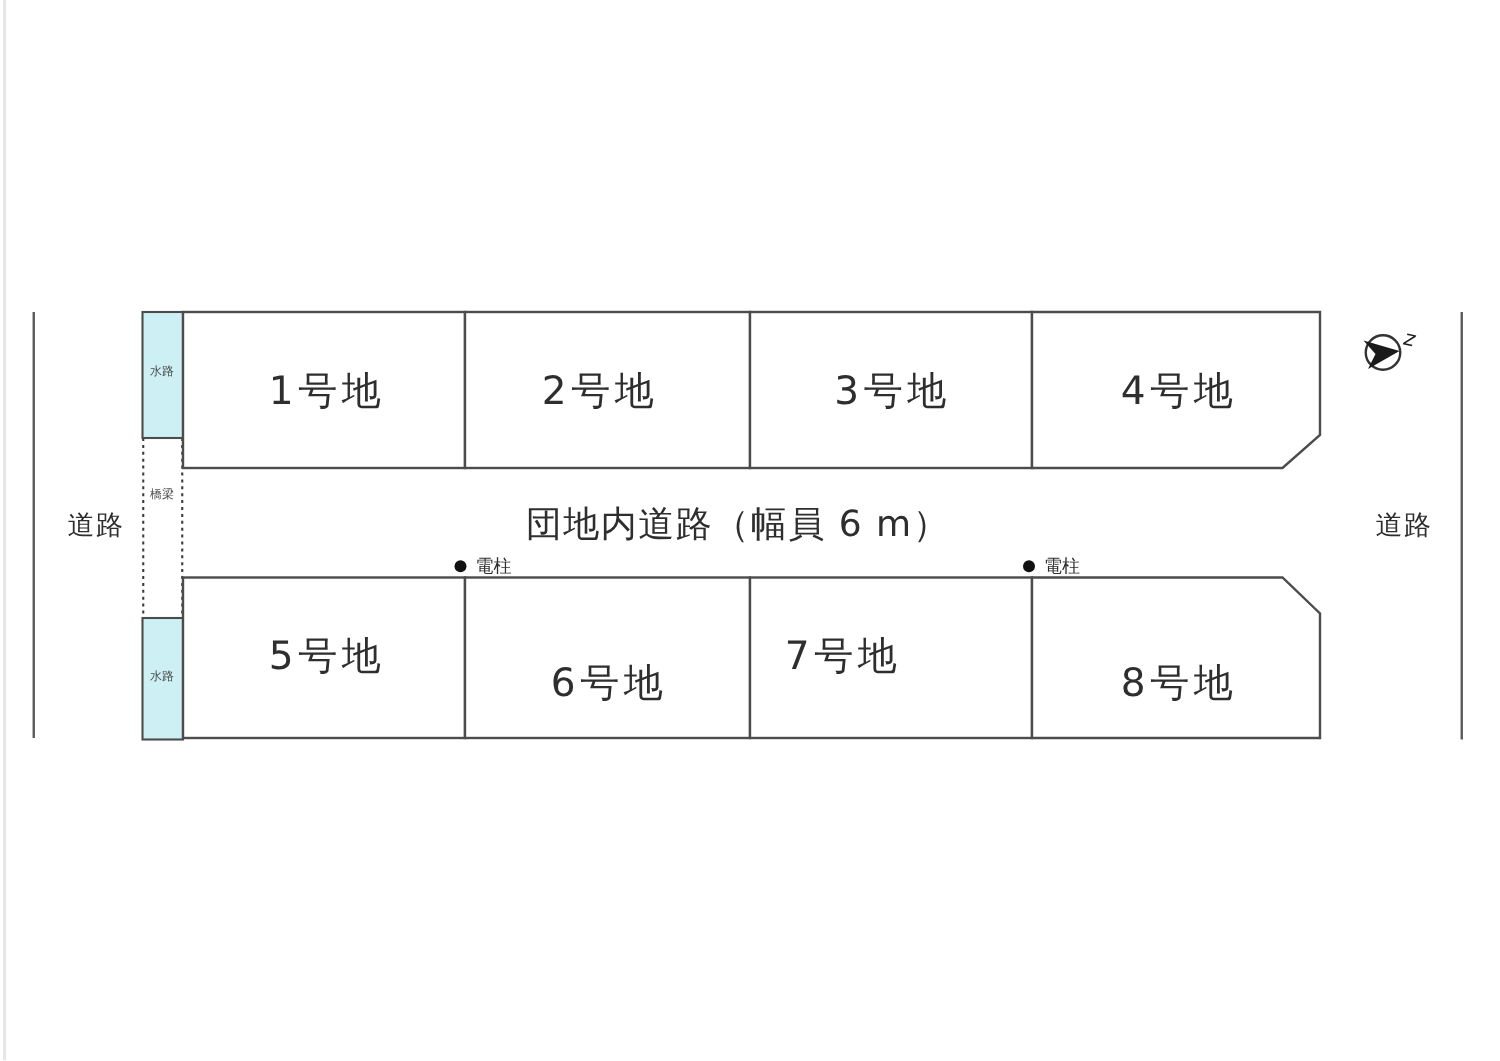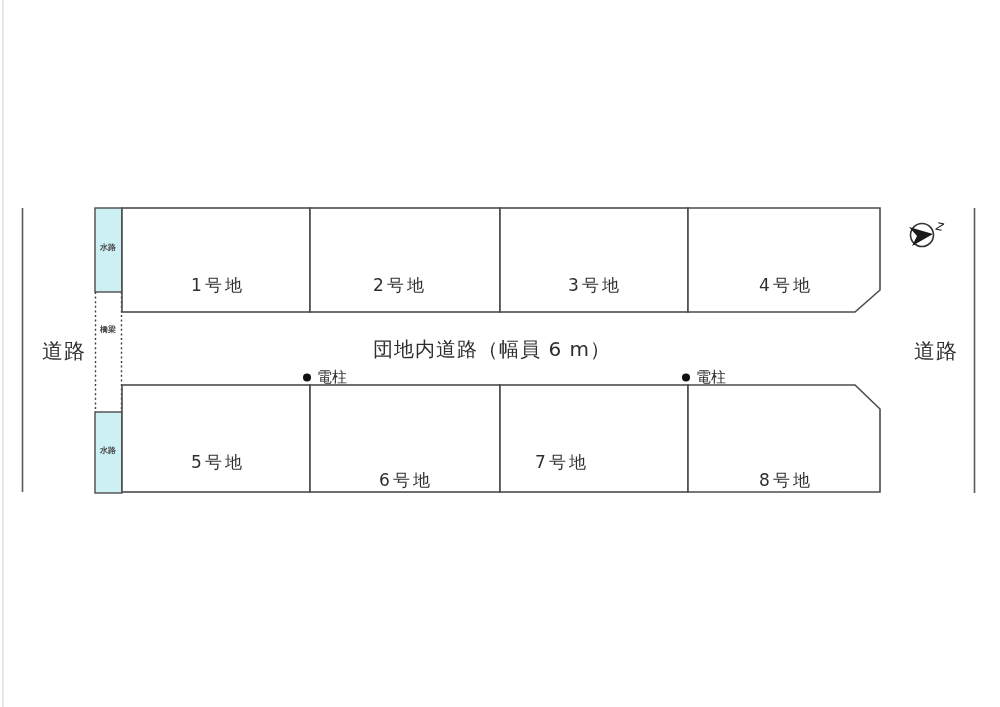--- a/index.html
+++ b/index.html
@@ -15,29 +15,29 @@
     background:#e7e7e7;
   }
   svg.geom{position:absolute;left:0;top:0;}
   .label{
     position:absolute;
     transform:translate(-50%,-50%);
     white-space:nowrap;
     color:#2e2e2e;
     line-height:1;
   }
-  .road-side{font-size:21px;letter-spacing:1px;}
-  .road-center{font-size:20px;letter-spacing:1px;}
-  .lot-label{font-size:17px;letter-spacing:3px;margin-top:24px;}
+  .road-side{font-size:18px;letter-spacing:1px;}
+  .road-center{font-size:24px;letter-spacing:1px;}
+  .lot-label{font-size:26px;letter-spacing:3px;}
   .pole-label{
     position:absolute;
     transform:translateY(-50%);
-    font-size:15px;color:#2e2e2e;white-space:nowrap;line-height:1;text-align:right;
+    font-size:12px;color:#2e2e2e;white-space:nowrap;line-height:1;text-align:right;
   }
-  .tiny-label{font-size:8px;color:#4a4a4a;letter-spacing:0;font-weight:bold;}
+  .tiny-label{font-size:8px;color:#4a4a4a;letter-spacing:0;}
 </style>
 </head>
 <body>
 
 <div class="stage">
 
   <div class="edge-line"></div>
 
   <svg class="geom" width="1000" height="707" viewBox="0 0 1000 707">
 

